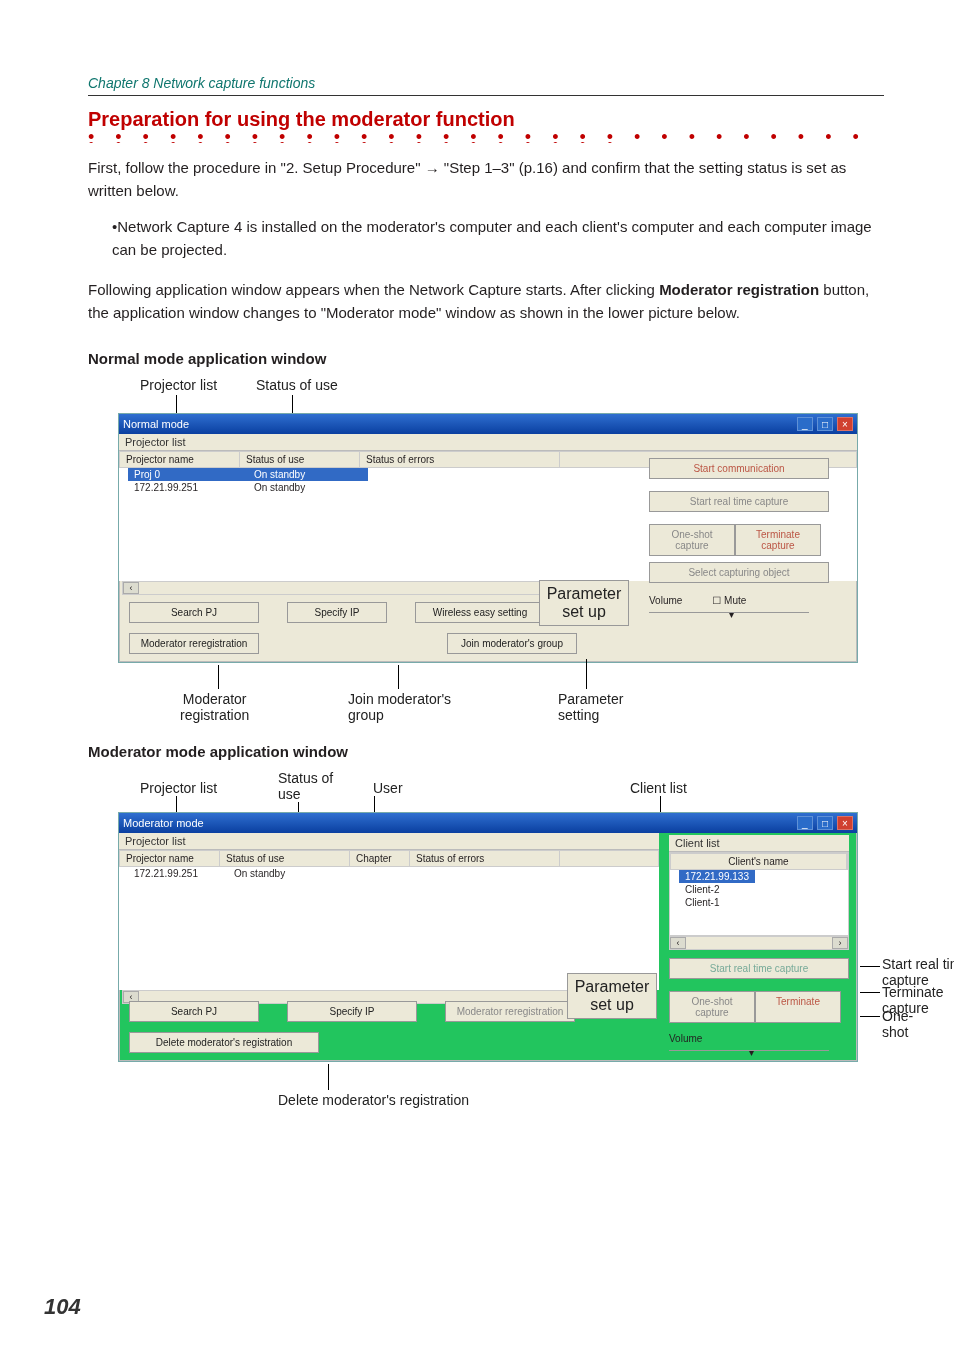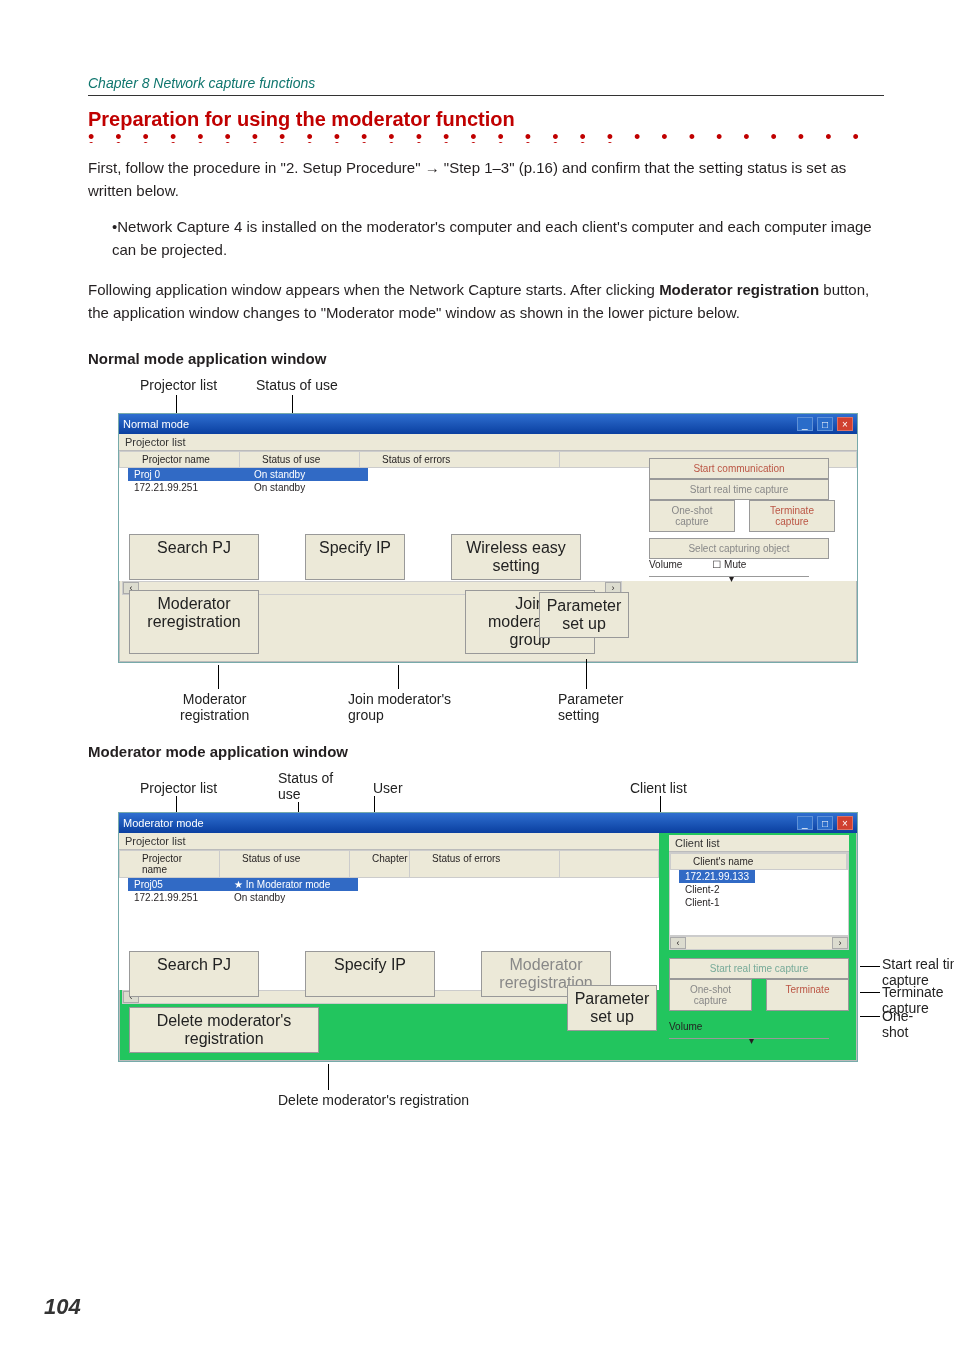--- a/index.html
+++ b/index.html
@@ -113,21 +113,21 @@
   .tablelike {
     background:#fff;
     font-size:11px;
   }
   .thead {
     display:flex;
     background:#ece9d8;
     border:1px solid #ccc;
   }
   .thead span {
-    padding:2px 22px;
+    padding:2px 6px;
     border-right:1px solid #ccc;
     font-size:10px;
   }
   .trow {
     display:flex;
     font-size:10px;
     margin-left:9px;
   }
   .trow span {
     padding:1px 6px;
@@ -156,37 +156,38 @@
     top:44px;
     width:200px;
     font-size:10px;
   }
   .old-btn {
     display:block;
     background:#ece9d8;
     border:1px solid #999;
     color:#888;
     padding:4px 6px;
+    margin-bottom:12px;
     text-align:center;
     width:180px;
   }
   .old-btn.enabled { color:#222; }
   .row-btns {
     display:flex;
-    gap:14px;
+    gap:0;
   }
   .row-btns .old-btn { width:86px; margin-bottom:6px; }
   .bottom-btns {
     position:absolute;
     left:10px;
     bottom:8px;
     display:flex;
     flex-wrap:wrap;
-    gap:10px 46px;
-    font-size:16px;
+    gap:10px 28px;
+    font-size:10px;
   }
   .bottom-btns .old-btn { width:130px; margin:0; }
   .param-btn {
     position:absolute;
     right:228px;
     bottom:24px;
     width:90px;
   }
   .page-num {
     position:absolute;
@@ -324,41 +325,37 @@
     <div style="display:flex;">
       <div style="width:540px;">
         <div class="pane-label">Projector list</div>
         <div class="tablelike" style="height:140px;background:#fff;">
           <div class="thead">
             <span style="width:100px;">Projector name</span>
             <span style="width:130px;">Status of use</span>
             <span style="width:60px;">Chapter</span>
             <span style="width:150px;">Status of errors</span>
           </div>
-          <div class="trow selected">
-            <span style="width:100px;">Proj05</span>
-            <span style="width:130px;">★ In Moderator mode</span>
-          </div>
           <div class="trow">
             <span style="width:100px;">172.21.99.251</span>
             <span style="width:130px;">On standby</span>
           </div>
         </div>
         <div class="scrollbar-h" style="width:520px;margin-left:3px;">
           <span class="sb-btn">‹</span>
           <span class="sb-btn">›</span>
         </div>
       </div>
     </div>
 
     <div class="clientlist">
       <div class="pane-label">Client list</div>
       <div style="background:#fff;border:1px solid #ccc;height:84px;">
         <div class="thead">
-            <span style="width:176px;">Client's name</span>
+            <span style="width:176px;text-align:center;">Client's name</span>
           </div>
         <div class="trow selected">
             <span>172.21.99.133</span>
           </div>
         <div class="trow">
             <span>Client-2</span>
           </div>
         <div class="trow">
             <span>Client-1</span>
           </div>

